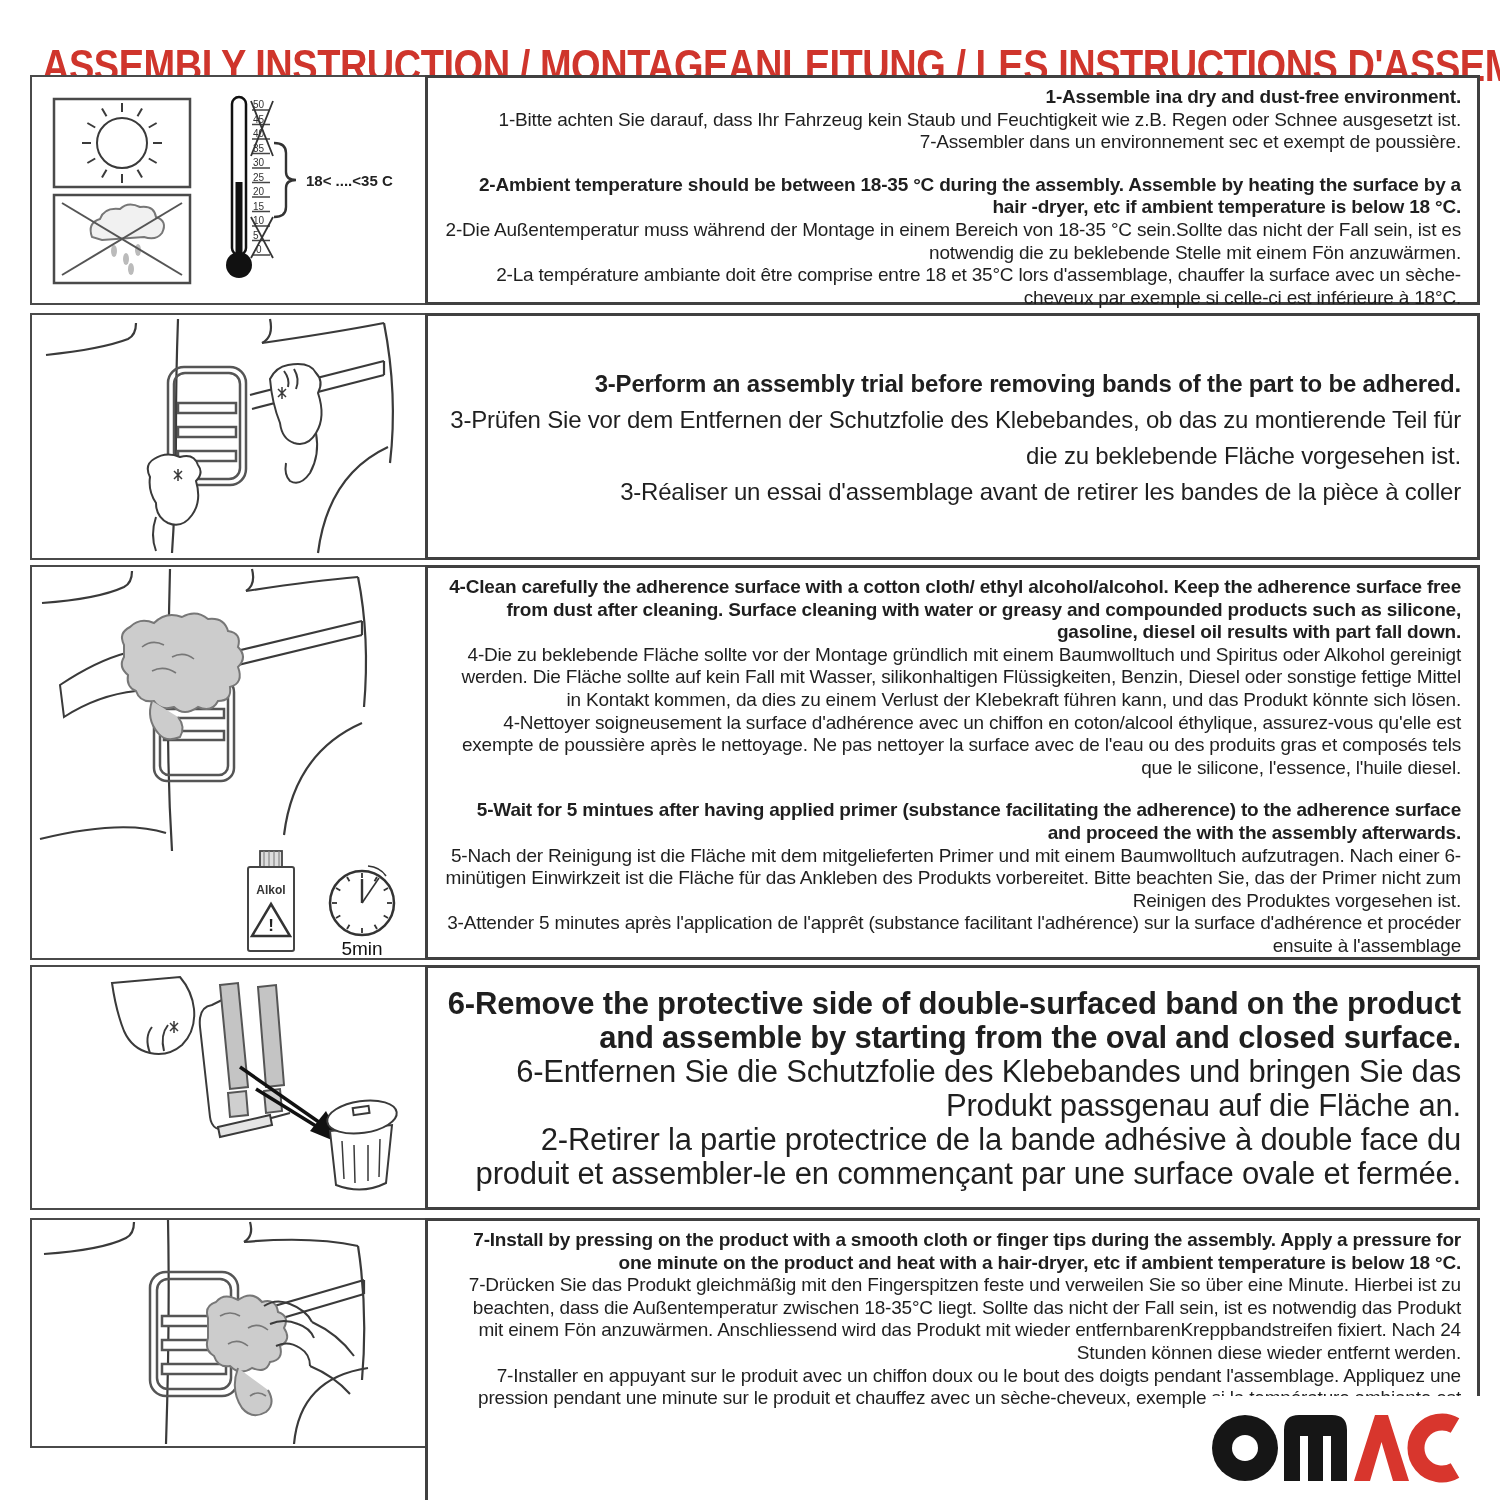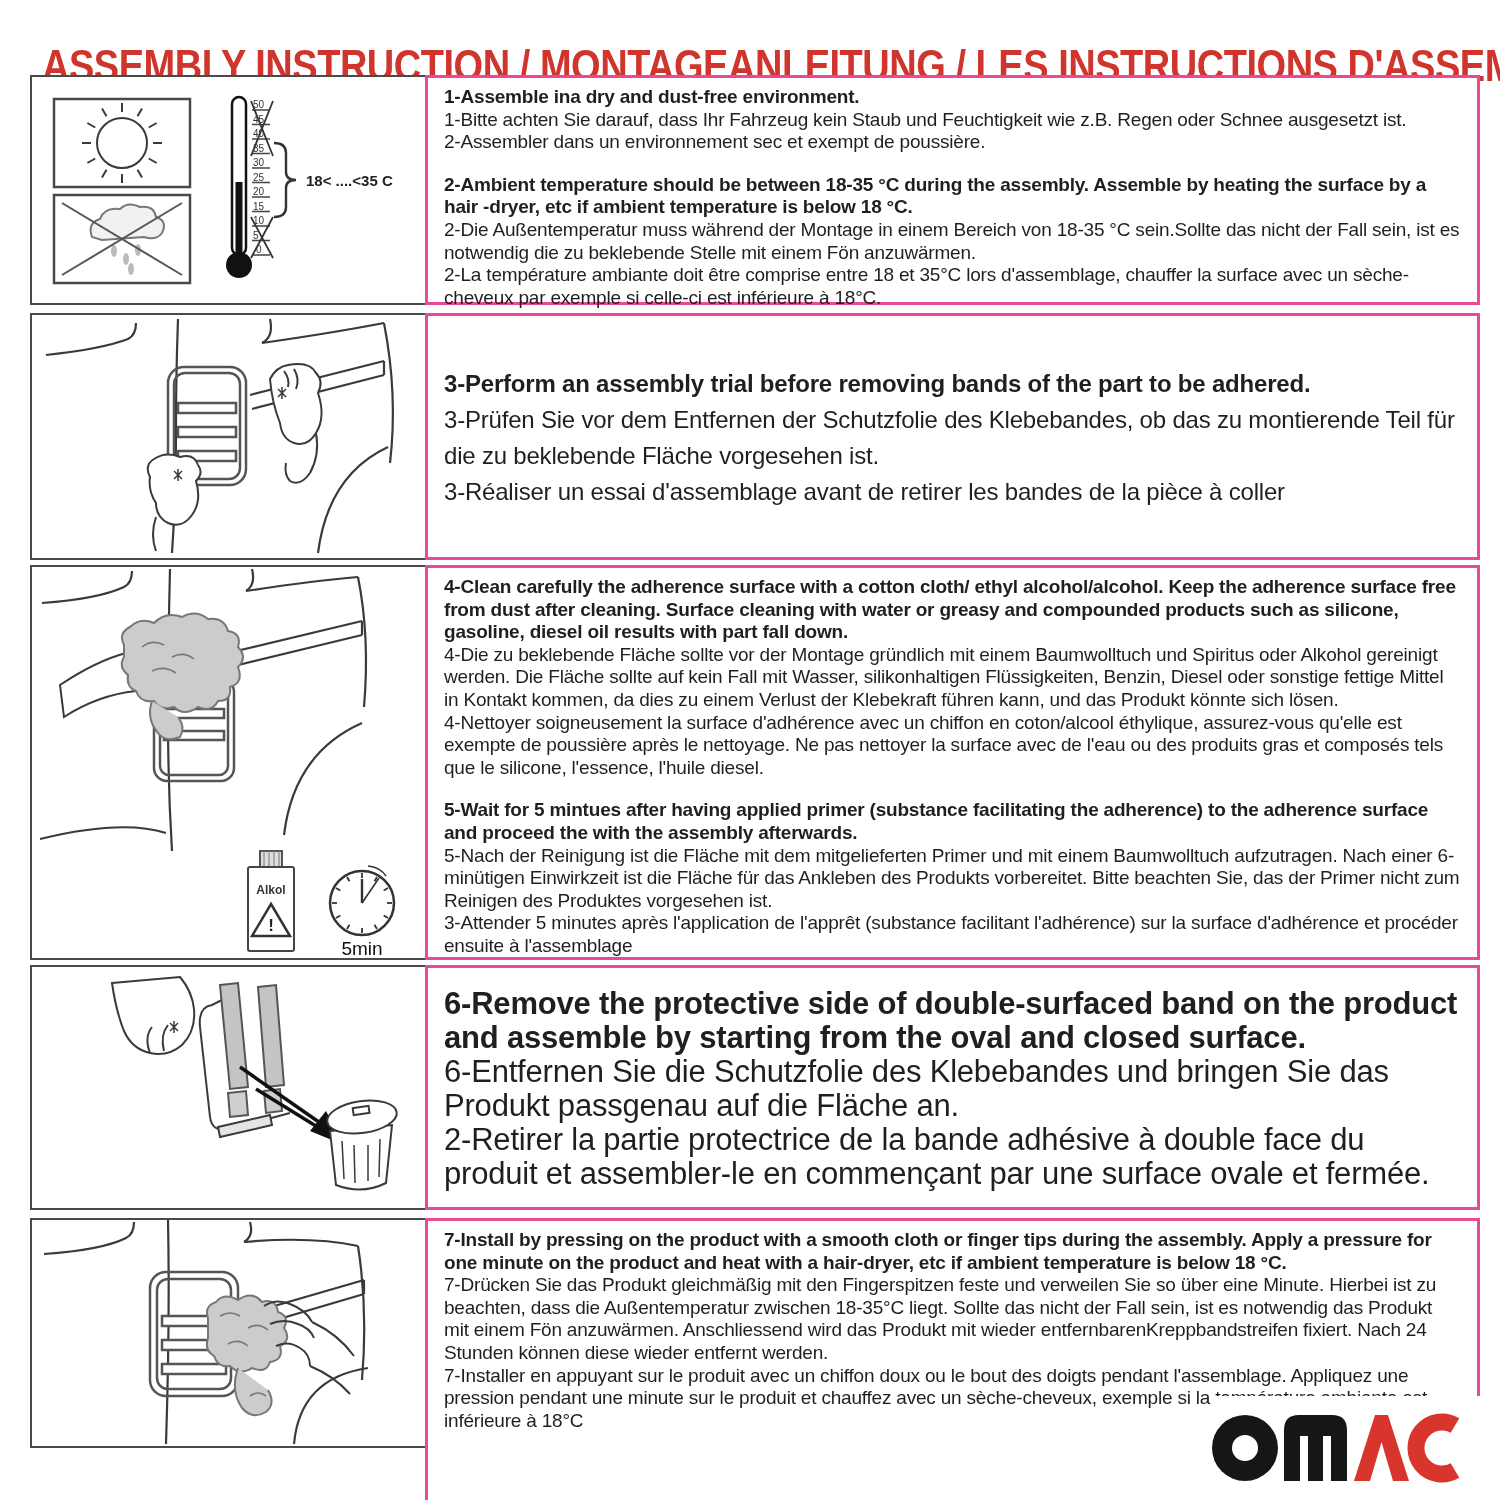--- a/index.html
+++ b/index.html
@@ -4,21 +4,21 @@
 <style>
   html,body{margin:0;padding:0;background:#fff;}
   .page{position:relative;width:1500px;height:1500px;background:#fff;overflow:hidden;
         font-family:"Liberation Sans",sans-serif;color:#1f1f1f;}
   .title{position:absolute;left:42px;top:14px;width:1450px;
          font-size:40px;font-weight:bold;color:#cf352c;white-space:nowrap;
          transform:scale(0.95,1.12);transform-origin:left top;letter-spacing:-0.5px;}
   .panel{position:absolute;left:30px;width:443px;background:#fff;
          border:2px solid #4a4a4a;box-sizing:border-box;}
   .tbox{position:absolute;left:425px;width:1055px;background:#fff;
-        border:3px solid #ec4899;box-sizing:border-box;padding:8px 16px 6px 16px;}
+        border:3px solid #404040;box-sizing:border-box;padding:8px 16px 6px 16px;text-align:right;}
   .tbox p{margin:0;}
   .b{font-weight:bold;}
   .gap{margin-top:20px !important;}
   .fs-s{font-size:19px;line-height:22.6px;letter-spacing:-0.2px;}
   .fs-l{font-size:24px;line-height:36px;letter-spacing:-0.2px;}
   .fs-m{font-size:31px;line-height:34px;letter-spacing:-0.2px;}
   .vcenter{display:flex;flex-direction:column;justify-content:center;}
   .p1{top:75px;height:230px;}   .t1{top:75px;height:230px;}
   .p2{top:313px;height:247px;}  .t2{top:313px;height:247px;}
   .p3{top:565px;height:395px;}  .t3{top:565px;height:395px;}
@@ -89,21 +89,21 @@
             <line x1="241" y1="140" x2="219" y2="181"></line>
         </g>
         <path d="M242,66 Q254,66 254,76 L254,95 Q254,103 264,103 Q254,103 254,111 L254,130 Q254,140 242,140" stroke="#333" stroke-width="2.4" fill="none"></path>
         <text x="274" y="109" font-size="15" font-weight="bold" fill="#222">18&lt; ....&lt;35 C</text>
       </g>
     </svg>
   </div>
   <div class="tbox t1 fs-s">
     <p class="b">1-Assemble ina dry and dust-free environment.</p>
     <p>1-Bitte achten Sie darauf, dass Ihr Fahrzeug kein Staub und Feuchtigkeit wie z.B. Regen oder Schnee ausgesetzt ist.</p>
-    <p>2-Assembler dans un environnement sec et exempt de poussière.</p>
+    <p>7-Assembler dans un environnement sec et exempt de poussière.</p>
     <p class="b gap">2-Ambient temperature should be between 18-35 °C  during the assembly. Assemble by heating the surface by a hair -dryer, etc if ambient temperature is below 18 °C.</p>
     <p>2-Die Außentemperatur muss während der Montage in einem Bereich von 18-35 °C  sein.Sollte das nicht der Fall sein, ist es notwendig die zu beklebende Stelle mit einem Fön anzuwärmen.</p>
     <p>2-La température ambiante doit être comprise entre 18 et 35°C lors d'assemblage, chauffer la surface avec un sèche-cheveux par exemple si celle-ci est inférieure à 18°C.</p>
   </div>
 
   <div class="panel p2">
     <svg viewBox="0 0 376 242" width="376" height="242">
       <g stroke="#3a3a3a" stroke-width="2.2" fill="none">
         <path d="M14,40 Q70,34 96,24 Q104,20 104,8"></path>
         <path d="M146,4 Q144,60 144,110 Q144,180 140,238"></path>

